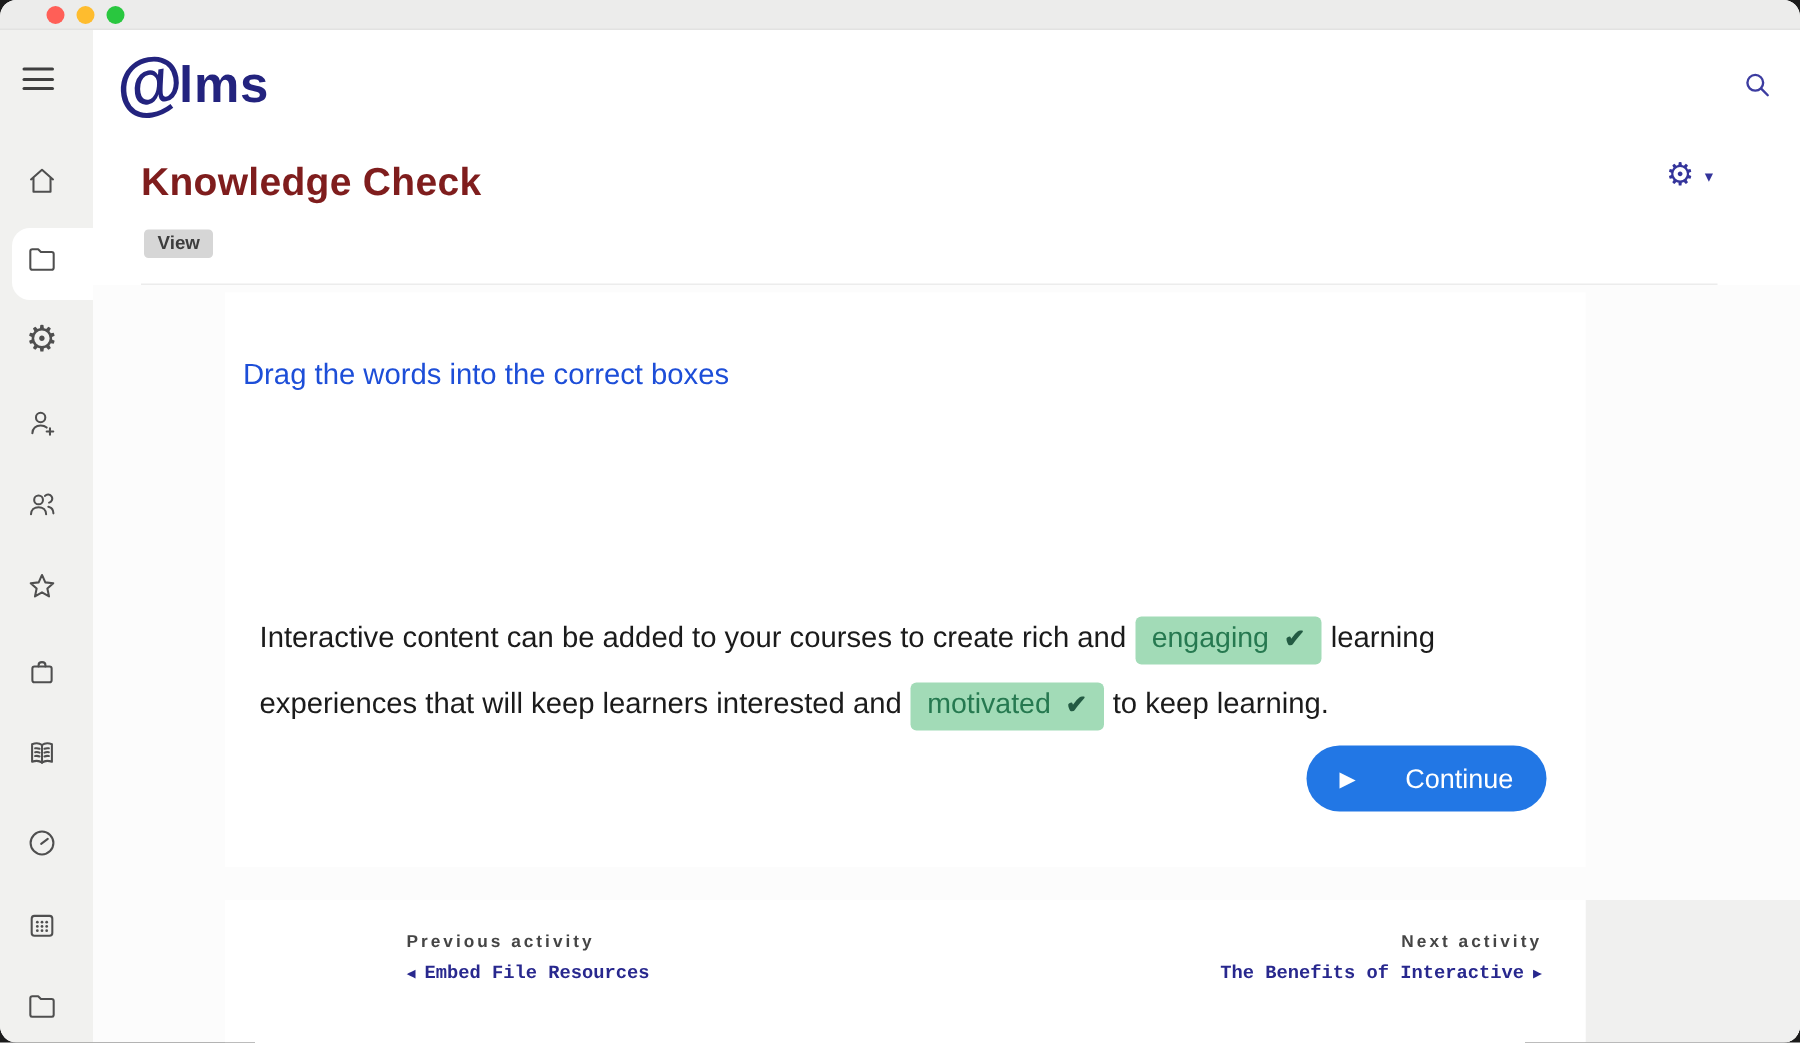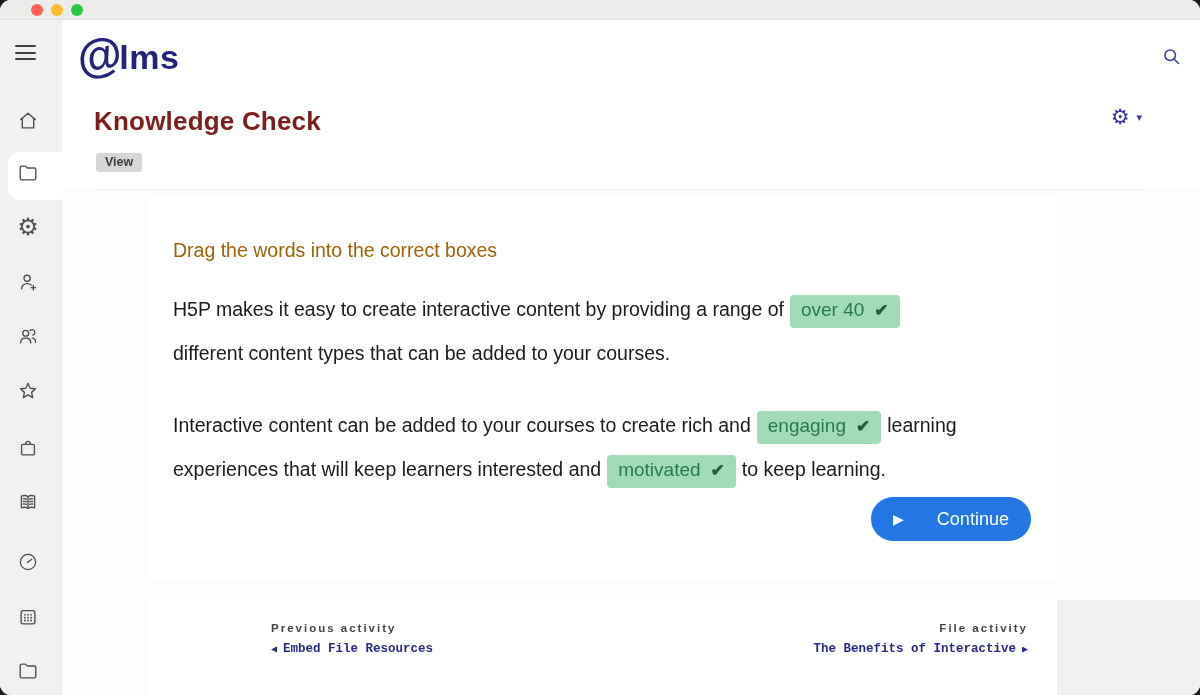--- a/index.html
+++ b/index.html
@@ -36,21 +36,21 @@
   .page-head { position:absolute; top:0; left:0; right:0; height:100px; background:#ffffff; }
   .page-title { position:absolute; left:32px; top:16px; font-size:26px; font-weight:bold; color:#7f1d1d; letter-spacing:0.2px; }
   .view-badge { position:absolute; left:34px; top:63px; background:#d6d6d6; color:#3d3d3d; font-size:12.5px; font-weight:bold; padding:2px 9px 3px; border-radius:3px; }
   .head-divider { position:absolute; bottom:0; left:32px; width:1051px; height:1px; background:#ececec; }
   .settings-menu { position:absolute; right:58px; top:16px; display:flex; align-items:center; gap:7px; cursor:pointer; }
   .settings-menu .gear2 { font-size:21px; color:#34349b; line-height:22px; }
   .settings-menu .caret { font-size:11px; color:#34349b; }
 
   
   .card { position:absolute; left:88px; top:105px; width:907px; height:383px; background:#ffffff; }
-  .instruction { position:absolute; left:23px; top:44px; font-size:19.5px; color:#a16207; }
+  .instruction { position:absolute; left:12px; top:44px; font-size:19.5px; color:#1d4ed8; }
   .para { position:absolute; left:23px; width:875px; font-size:19.5px; color:#1b1b1b; line-height:44px; }
   .para.p1 { top:92px; }
   .para.p2 { top:208px; }
   .chip { display:inline-block; background:#a2dbb7; color:#267950; border-radius:4px; padding:2px 11px 4px; margin:0 6px; font-size:19px; line-height:26px; cursor:grab; }
   .chip .chk { color:#235b43; font-weight:bold; margin-left:10px; font-size:17px; }
 
   .progress-pill { position:absolute; left:25px; top:302px; width:258px; height:46px; background:#ffffff; border:1px solid #f1f1f1; border-radius:23px; box-shadow:0 2px 8px rgba(0,0,0,0.16); }
   .progress-track { position:absolute; left:12px; top:12px; width:153px; height:22px; border-radius:11px; background:#2f9e5c; }
   .progress-star { position:absolute; left:144px; top:0px; width:46px; height:46px; }
   .progress-score { position:absolute; left:196px; top:9px; font-size:23px; font-weight:bold; color:#333333; }
@@ -189,42 +189,38 @@
         <span class="caret">▾</span>
       </div>
       <div class="head-divider"></div>
     </div>
 
     <div class="corner-gray"></div>
 
     <section class="card">
       <div class="instruction">Drag the words into the correct boxes</div>
 
-      <p class="para p1">
-        <span>H5P makes it easy to create interactive content by providing a range of</span><span class="chip"><span>over 40</span><span class="chk">✔</span></span><br>
-        <span>different content types that can be added to your courses.</span>
-      </p>
 
       <p class="para p2">
         <span>Interactive content can be added to your courses to create rich and</span><span class="chip"><span>engaging</span><span class="chk">✔</span></span><span>learning</span><br>
         <span>experiences that will keep learners interested and</span><span class="chip"><span>motivated</span><span class="chk">✔</span></span><span>to keep learning.</span>
       </p>
 
 
       <button class="continue-btn">
         <span class="play">▶</span>
         <span class="lbl">Continue</span>
       </button>
     </section>
 
     <section class="footer-card">
       <div class="nav-block prev">
         <div class="nav-label">Previous activity</div>
         <div class="nav-link"><span class="arr left">◀</span><span>Embed File Resources</span></div>
       </div>
       <div class="nav-block next">
-        <div class="nav-label">File activity</div>
+        <div class="nav-label">Next activity</div>
         <div class="nav-link"><span>The Benefits of Interactive</span><span class="arr right">▶</span></div>
       </div>
     </section>
 
   </main>
 </div>
 
 </body></html>

